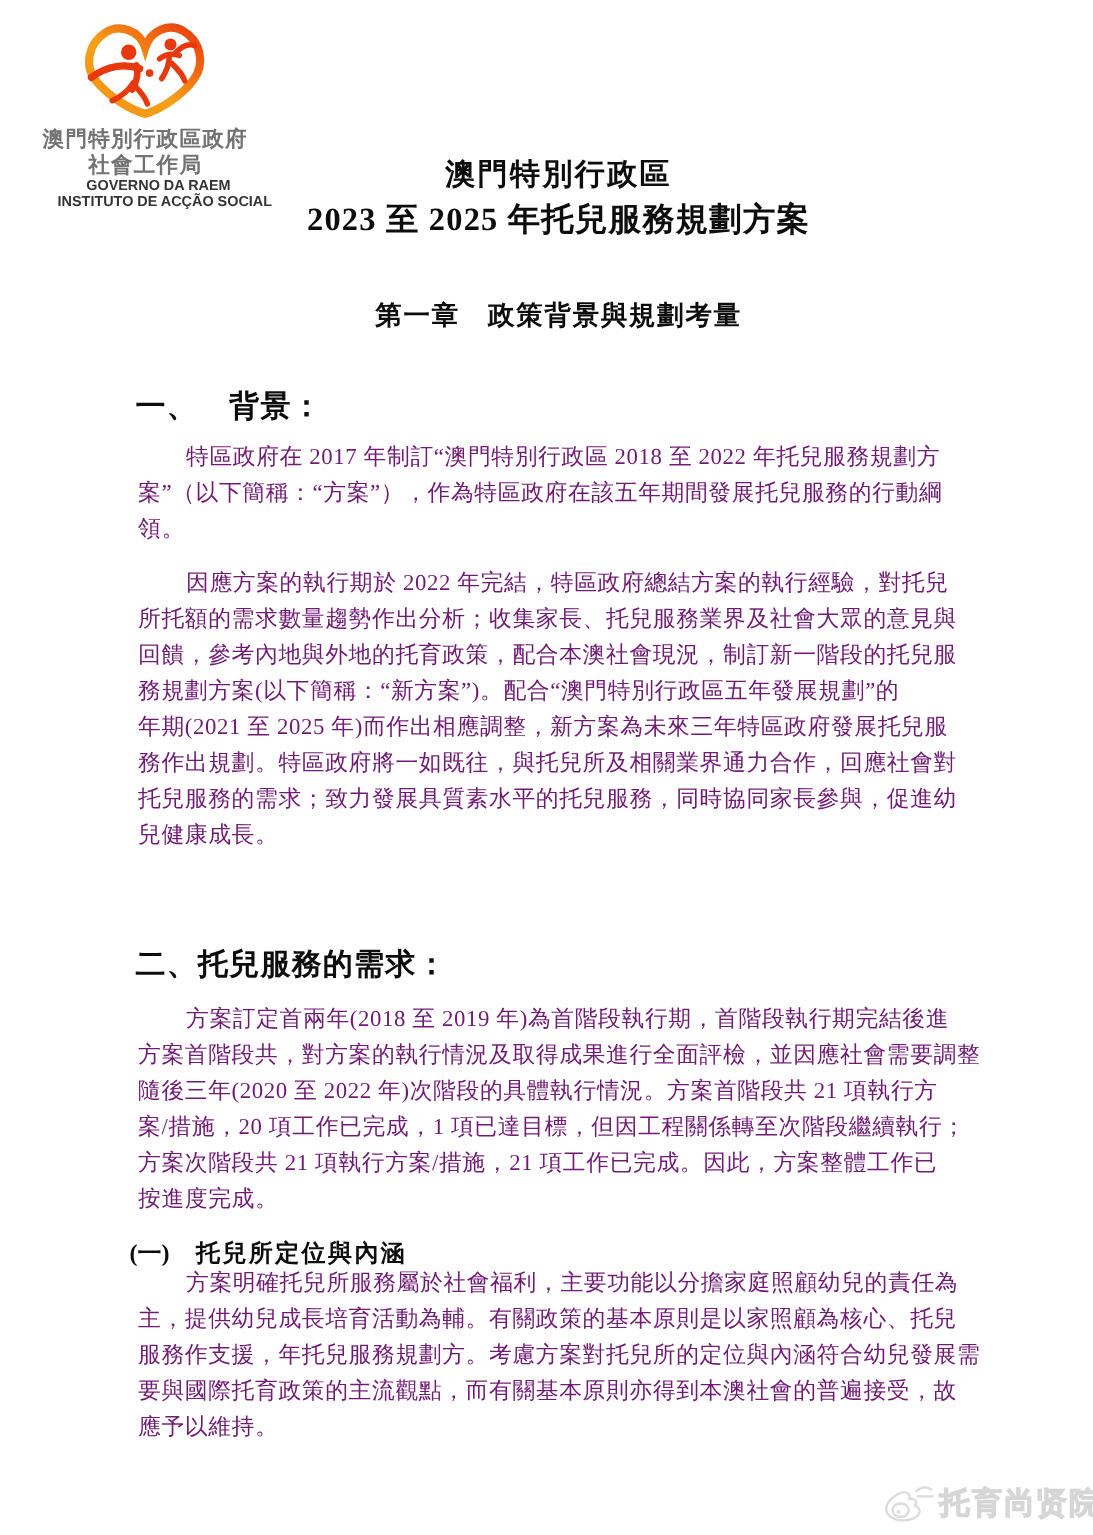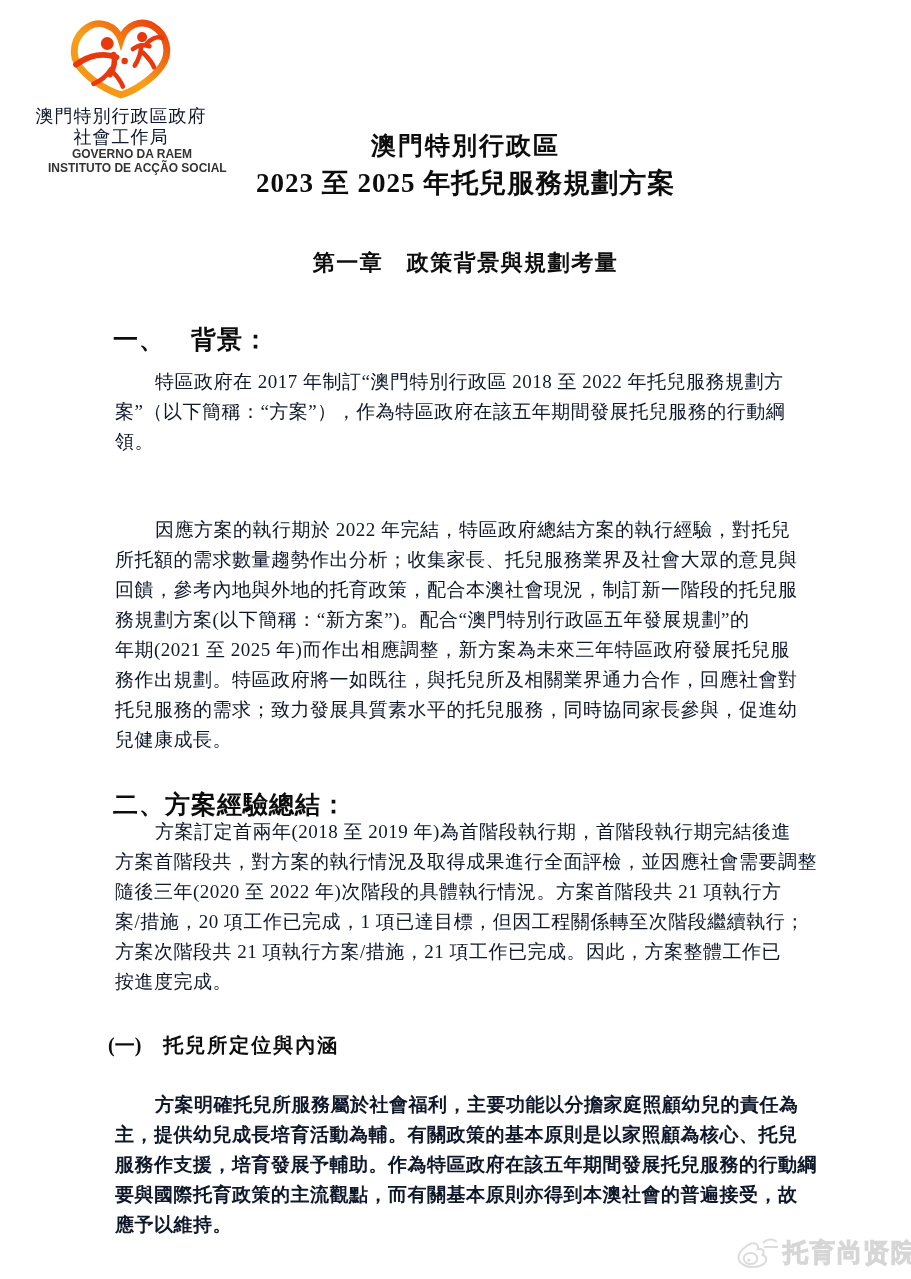--- a/index.html
+++ b/index.html
@@ -3,35 +3,35 @@
 <meta charset="utf-8">
 <style>
   html,body{margin:0;padding:0;background:#ffffff;}
   .page{
     position:relative;width:911px;height:1279px;background:#ffffff;overflow:hidden;
     font-family:"Liberation Serif","DejaVu Serif",serif;color:#161616;
   }
   
   .logo-block{position:absolute;left:26px;top:16px;width:190px;text-align:center;}
   .logo-heart{display:block;margin:0 auto 2px auto;}
-  .org-zh{font-family:"Liberation Sans","DejaVu Sans",sans-serif;font-weight:normal;
-          font-size:18px;line-height:21px;color:#0f172a;letter-spacing:1px;white-space:nowrap;}
+  .org-zh{font-family:"Liberation Sans","DejaVu Sans",sans-serif;font-weight:bold;
+          font-size:18px;line-height:21px;color:#737373;letter-spacing:1px;white-space:nowrap;}
   .org-pt{font-family:"Liberation Sans","DejaVu Sans",sans-serif;font-weight:bold;
           font-size:12px;line-height:13.5px;color:#333;letter-spacing:0;white-space:nowrap;margin-left:22px;}
   
   .title-block{position:absolute;left:10px;top:129px;width:911px;text-align:center;font-weight:bold;color:#0d0d0d;}
   .title-l1{font-size:25px;line-height:34px;letter-spacing:2px;}
   .title-l2{font-size:27px;line-height:40px;letter-spacing:1px;}
   .chapter{position:absolute;left:10px;top:248px;width:911px;text-align:center;
            font-size:22px;line-height:30px;font-weight:bold;letter-spacing:1.5px;color:#0d0d0d;}
   
   .sec-heading{position:absolute;left:113px;font-size:25px;line-height:30px;font-weight:bold;
                letter-spacing:1px;color:#0d0d0d;white-space:nowrap;}
   .para{position:absolute;left:115px;width:700px;font-size:19px;line-height:30px;
-        letter-spacing:0.5px;color:#0f172a;}
+        letter-spacing:0.5px;color:#701a75;}
   .para .bl{white-space:nowrap;}
   .para .ind{padding-left:40px;}
   .sub-heading{position:absolute;left:108px;display:flex;gap:22px;font-size:20px;line-height:30px;
                font-weight:bold;color:#0d0d0d;white-space:nowrap;}
   .sub-heading .sub-title{letter-spacing:2px;}
   
   .watermark{position:absolute;left:734px;top:1234px;display:flex;align-items:center;gap:5px;}
   .wm-text{font-family:"Liberation Sans","DejaVu Sans",sans-serif;font-weight:bold;
            font-size:25px;letter-spacing:2px;color:#e6e6e6;
            -webkit-text-fill-color:#fdfdfd;-webkit-text-stroke:1px #d6d6d6;white-space:nowrap;}
@@ -79,51 +79,51 @@
   <div class="chapter">第一章　政策背景與規劃考量</div>
 
   <div class="sec-heading" style="top:325px;">一、　背景：</div>
 
   <div class="para" style="top:367px;">
     <div class="bl ind">特區政府在 2017 年制訂“澳門特別行政區 2018 至 2022 年托兒服務規劃方</div>
     <div class="bl">案”（以下簡稱：“方案”），作為特區政府在該五年期間發展托兒服務的行動綱</div>
     <div class="bl">領。</div>
   </div>
 
-  <div class="para" style="top:472px;margin-top:43px;">
+  <div class="para" style="top:472px;">
     <div class="bl ind">因應方案的執行期於 2022 年完結，特區政府總結方案的執行經驗，對托兒</div>
     <div class="bl">所托額的需求數量趨勢作出分析；收集家長、托兒服務業界及社會大眾的意見與</div>
     <div class="bl">回饋，參考內地與外地的托育政策，配合本澳社會現況，制訂新一階段的托兒服</div>
     <div class="bl">務規劃方案(以下簡稱：“新方案”)。配合“澳門特別行政區五年發展規劃”的</div>
     <div class="bl">年期(2021 至 2025 年)而作出相應調整，新方案為未來三年特區政府發展托兒服</div>
     <div class="bl">務作出規劃。特區政府將一如既往，與托兒所及相關業界通力合作，回應社會對</div>
     <div class="bl">托兒服務的需求；致力發展具質素水平的托兒服務，同時協同家長參與，促進幼</div>
     <div class="bl">兒健康成長。</div>
   </div>
 
-  <div class="sec-heading" style="top:790px;">二、方案經驗總結：</div>
+  <div class="sec-heading" style="top:790px;">二、托兒服務的需求：</div>
 
-  <div class="para" style="top:817px;">
+  <div class="para" style="top:835px;">
     <div class="bl ind">方案訂定首兩年(2018 至 2019 年)為首階段執行期，首階段執行期完結後進</div>
     <div class="bl">方案首階段共，對方案的執行情況及取得成果進行全面評檢，並因應社會需要調整</div>
     <div class="bl">隨後三年(2020 至 2022 年)次階段的具體執行情況。方案首階段共 21 項執行方</div>
     <div class="bl">案/措施，20 項工作已完成，1 項已達目標，但因工程關係轉至次階段繼續執行；</div>
     <div class="bl">方案次階段共 21 項執行方案/措施，21 項工作已完成。因此，方案整體工作已</div>
     <div class="bl">按進度完成。</div>
   </div>
 
   <div class="sub-heading" style="top:1030px;">
     <span class="sub-num">(一)</span>
     <span class="sub-title">托兒所定位與內涵</span>
   </div>
 
-  <div class="para" style="top:1090px;font-weight:bold;">
+  <div class="para" style="top:1055px;">
     <div class="bl ind">方案明確托兒所服務屬於社會福利，主要功能以分擔家庭照顧幼兒的責任為</div>
     <div class="bl">主，提供幼兒成長培育活動為輔。有關政策的基本原則是以家照顧為核心、托兒</div>
-    <div class="bl">服務作支援，培育發展予輔助。作為特區政府在該五年期間發展托兒服務的行動綱</div>
+    <div class="bl">服務作支援，年托兒服務規劃方。考慮方案對托兒所的定位與內涵符合幼兒發展需</div>
     <div class="bl">要與國際托育政策的主流觀點，而有關基本原則亦得到本澳社會的普遍接受，故</div>
     <div class="bl">應予以維持。</div>
   </div>
 
   <div class="watermark">
     <svg width="44" height="36" viewBox="0 0 44 36">
       <g fill="none" stroke="#dcdcdc" stroke-width="2" stroke-linecap="round">
         <path d="M19 33 C11 33 4.5 29 4.5 23.5 C4.5 20 7 16.2 11 13.2 C15.5 9.7 20.5 8.2 23 10.7 C24.1 11.8 24.3 13.5 23.8 15.3 C26 14.6 28.2 15 29.1 16.6 C29.8 17.8 29.5 19.4 28.5 20.8 C30.8 21.7 32.3 23.2 32.3 25.3 C32.3 29.7 26.3 33 19 33 Z"></path>
         <ellipse cx="16.5" cy="24.5" rx="6.8" ry="5.6"></ellipse>
         <circle cx="14.8" cy="26" r="1.6" fill="#dcdcdc" stroke="none"></circle>

